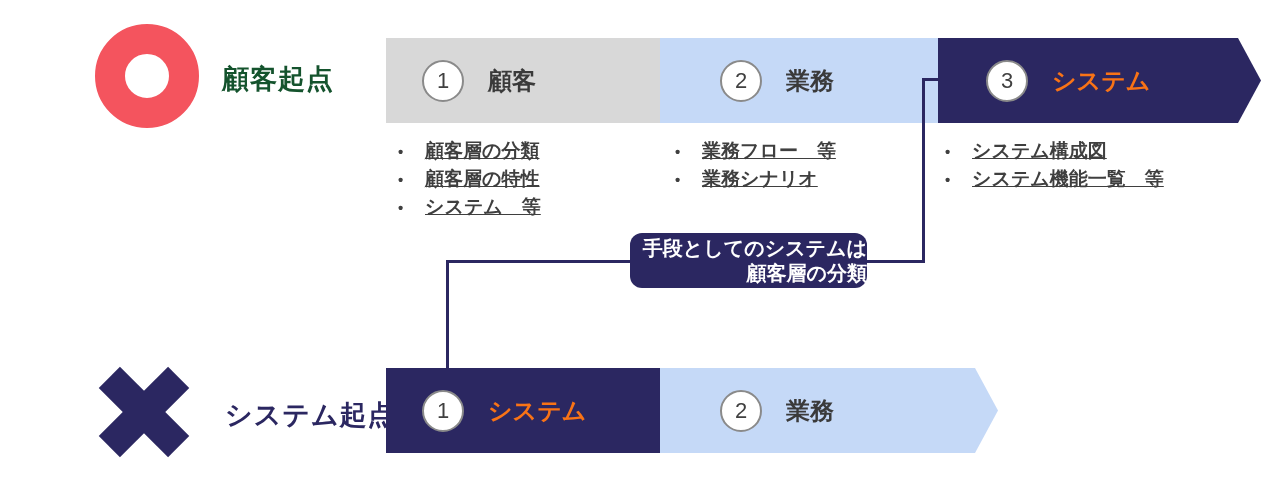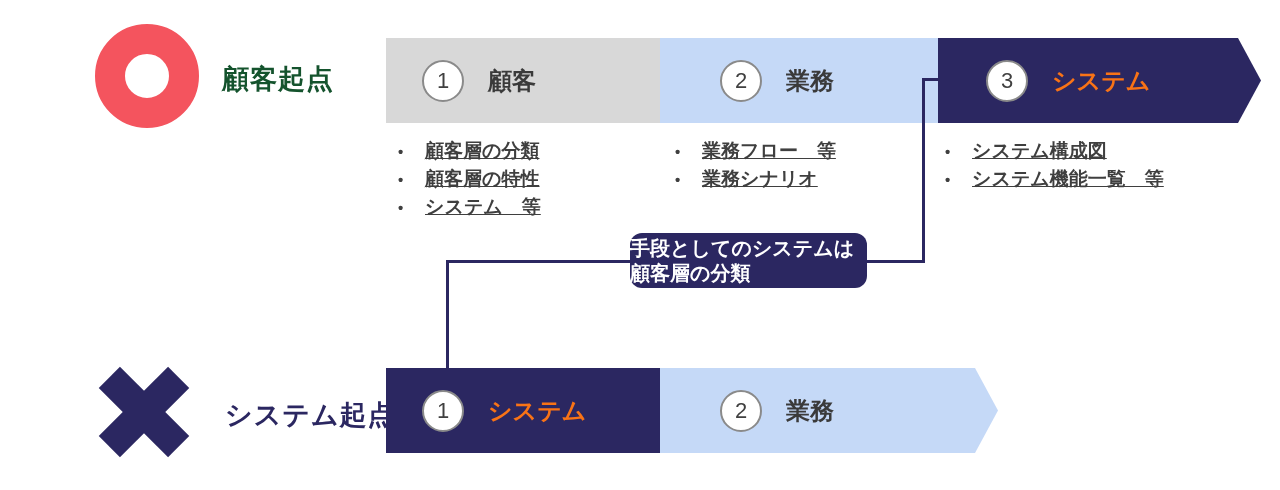--- a/index.html
+++ b/index.html
@@ -52,21 +52,21 @@
   .l1{left:398px;} .l2{left:675px;} .l3{left:945px;}
   
   .line{position:absolute;background:#2B2761;z-index:3;}
   .ln-v-left{left:446px;top:260px;width:3px;height:108px;}
   .ln-h-mid{left:446px;top:260px;width:479px;height:3px;}
   .ln-v-right{left:922px;top:78px;width:3px;height:185px;}
   .ln-jog{left:922px;top:78px;width:17px;height:3px;}
   
   .callout{
     position:absolute;left:630px;top:233px;width:237px;height:55px;background:#2B2761;
-    border-radius:12px;z-index:4;display:flex;flex-direction:column;align-items:flex-start;
+    border-radius:12px;z-index:4;display:flex;flex-direction:column;align-items:flex-end;
     justify-content:center;color:#ffffff;font-size:20px;font-weight:bold;line-height:25px;
     white-space:nowrap;
   }
 </style>
 </head>
 <body>
 
 <div class="canvas">
 
   <div class="donut"></div>

